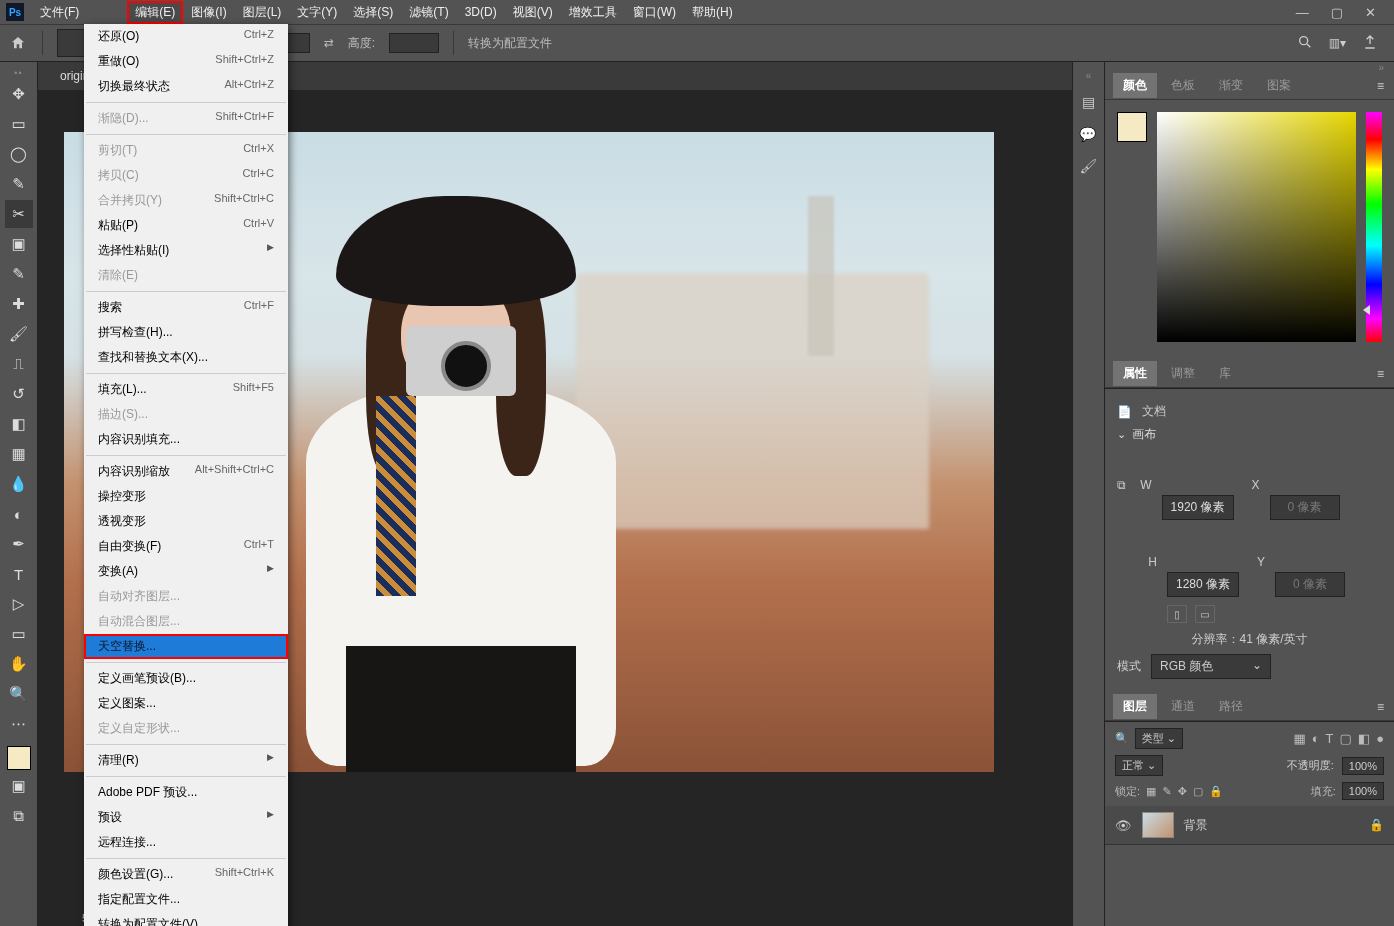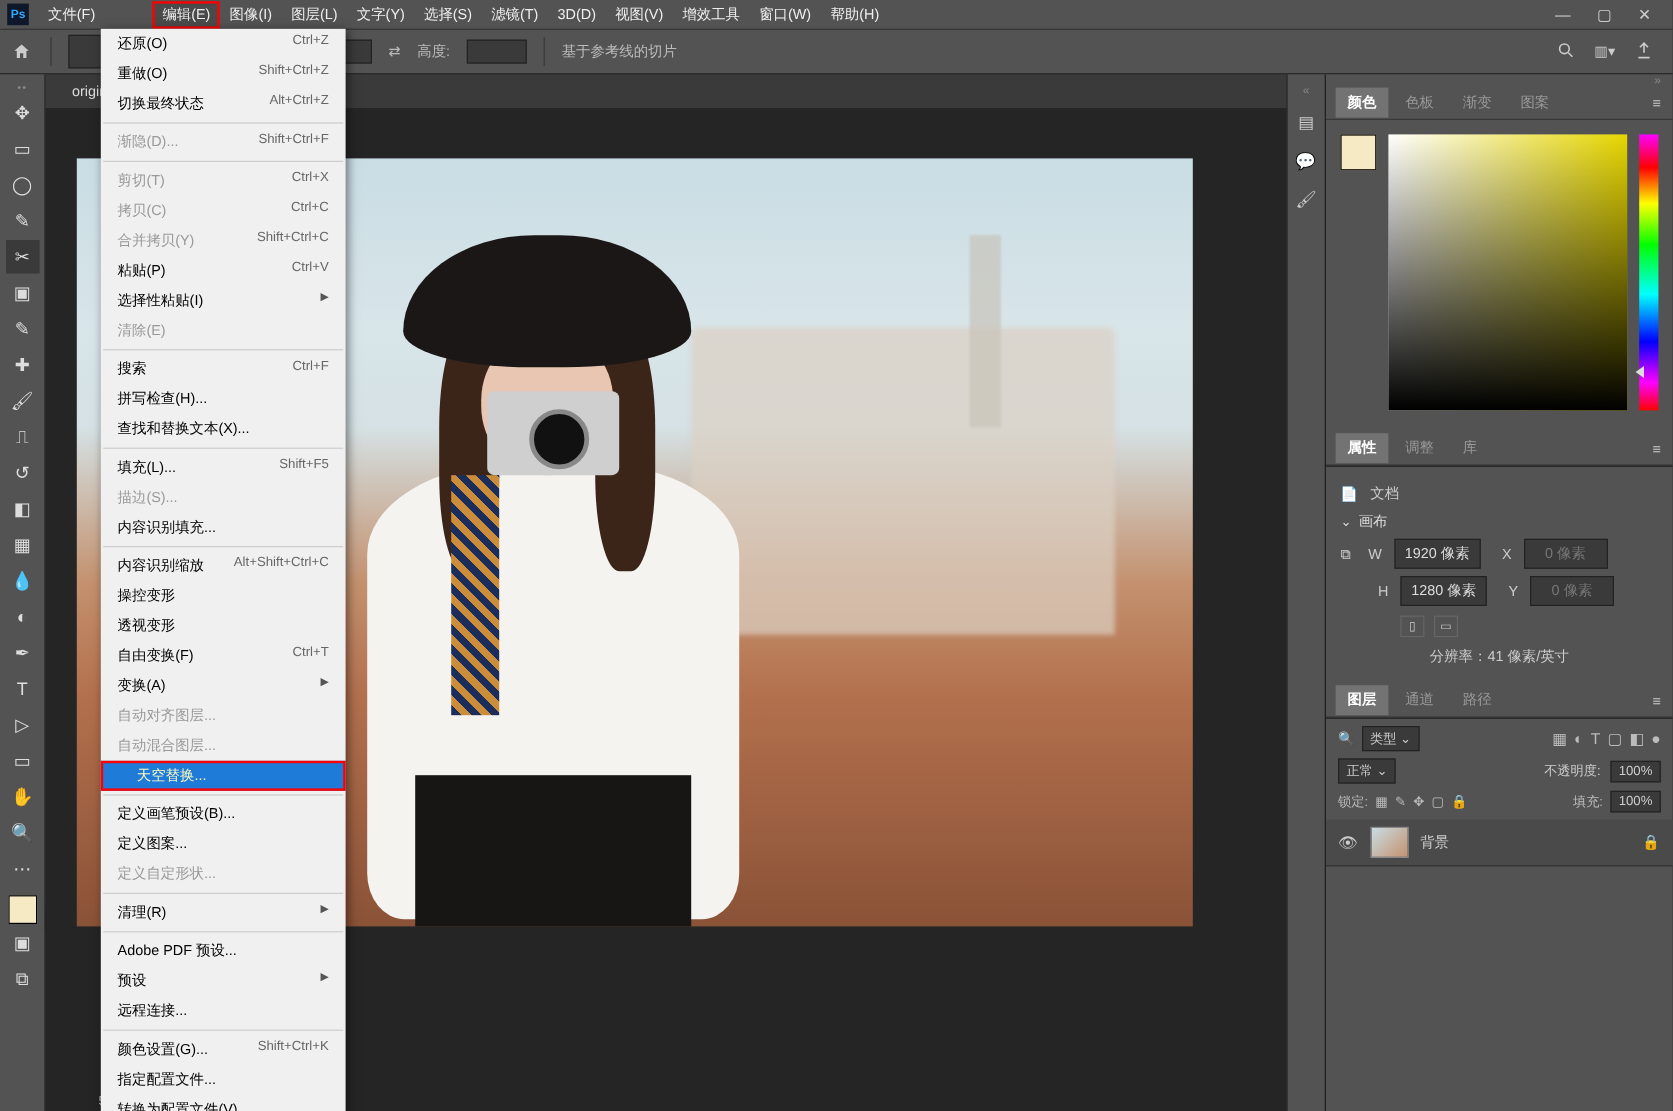--- a/index.html
+++ b/index.html
@@ -60,21 +60,21 @@
 .color-swatch { width: 30px; height: 30px; background: #f5eac4; border: 1px solid #000; position: relative; }
 .color-swatch::after { content:''; position:absolute; left:8px; top:8px; width:30px; height:30px; background:#000; border:1px solid #666; z-index:-1; }
 .color-field { flex: 1; height: 230px; background: linear-gradient(to right, #fff, #e6d600); position: relative; }
 .color-field::after { content:''; position:absolute; inset:0; background: linear-gradient(to bottom, transparent, #000); }
 .hue-strip { width: 16px; height: 230px; background: linear-gradient(to bottom, #f0f, #f00 12%, #ff0 25%, #0f0 40%, #0ff 58%, #00f 75%, #f0f 90%, #f00); }
 .color-pointer { position:absolute; right: 24px; top: 205px; width: 0; height: 0; border-top: 5px solid transparent; border-bottom: 5px solid transparent; border-right: 7px solid #ddd; }
 
 .props-panel { border-top: 1px solid #222; padding: 8px 12px; }
 .props-panel .row { display: flex; align-items: center; gap: 10px; margin: 6px 0; }
 .props-panel .row .lbl { width: 16px; text-align: right; color: #ccc; }
-.props-panel .row .val { background: #3a3a3a; padding: 3px 8px; min-width: 70px; color: #ddd; border: 1px solid #222; }
+.props-panel .row .val { background: #3a3a3a; padding: 3px 8px; min-width: 70px; color: #ddd; border: 1px solid #222; margin-top: 46px; }
 .props-panel .row .val.disabled { color: #777; text-align: center; }
 .props-panel .section-title { color: #ddd; margin: 6px 0; display:flex; align-items:center; gap:6px; }
 .props-panel .section-title::before { content:'⌄'; font-size: 11px; }
 .props-panel .mode-select { background: #3a3a3a; padding: 3px 8px; border: 1px solid #222; width: 120px; display:flex; justify-content:space-between; }
 .props-panel .icon-row { display:flex; gap:8px; margin:8px 0; padding-left: 50px; }
 .props-panel .icon-row .ib { width:20px; height:18px; border:1px solid #666; display:flex; align-items:center; justify-content:center; font-size:10px; }
 
 .layers-panel { border-top: 1px solid #222; flex: 1; }
 .layers-controls { padding: 6px 10px; display: flex; flex-direction: column; gap: 6px; }
 .layers-controls .row { display: flex; align-items: center; gap: 8px; font-size: 11px; }
@@ -85,21 +85,21 @@
 .layer-item .lock { margin-left: auto; }
 .layers-controls .ic-row { display:flex; gap:6px; margin-left:auto; color:#bbb; font-size:13px; }
 .layers-controls .filter { display:flex; align-items:center; gap:6px; }
 .layers-controls .filter .search { font-size:11px; color:#bbb; }
 .layers-controls .lock-row { display:flex; align-items:center; gap:6px; color:#bbb; font-size:11px; }
 
 
 .dropdown { position: absolute; left: 84px; top: 24px; width: 204px; background: #f0f0f0; color: #000; font-size: 12px; z-index: 100; box-shadow: 2px 2px 8px rgba(0,0,0,0.5); }
 .dropdown .item { display: flex; justify-content: space-between; padding: 4px 14px; cursor: pointer; }
 .dropdown .item.disabled { color: #999; }
-.dropdown .item.highlighted { background: #1e7bd8; color: #fef9c3; border: 2px solid #ff0000; padding: 2px 28px; }
+.dropdown .item.highlighted { background: #1e7bd8; color: #0f172a; border: 2px solid #ff0000; padding: 2px 12px; }
 .dropdown .item.submenu::after { content: '▶'; font-size: 9px; color: #555; }
 .dropdown .sep { height: 1px; background: #ccc; margin: 3px 2px; }
 .dropdown .shortcut { color: #666; font-size: 11px; }
 
 svg { width: 16px; height: 16px; }
 </style>
 </head>
 <body>
 
 <div class="menubar">
@@ -132,21 +132,21 @@
   <div class="divider"></div>
   <div class="tool-preset"></div>
   <span class="label">样式:</span>
   <div class="field-box"></div>
   <span class="label">宽度:</span>
   <div class="field-box"></div>
   <span class="label">⇄</span>
   <span class="label">高度:</span>
   <div class="field-box"></div>
   <div class="divider"></div>
-  <span class="label">基于参考线的切片</span>
+  <span class="label">转换为配置文件</span>
   <div class="right-icons">
     <span><svg viewBox="0 0 24 24" fill="none" stroke="#ccc" stroke-width="2">
           <circle cx="10" cy="10" r="6"></circle>
           <path d="M15 15l5 5"></path>
         </svg></span>
     <span>▥▾</span>
     <span><svg viewBox="0 0 24 24" fill="none" stroke="#ccc" stroke-width="2">
           <path d="M12 3v12M7 8l5-5 5 5M5 21h14"></path>
         </svg></span>
   </div>
@@ -253,20 +253,27 @@
         <span class="lbl">Y</span>
         <span class="val disabled">0 像素</span>
       </div>
       <div class="icon-row">
         <div class="ib">▯</div>
         <div class="ib">▭</div>
       </div>
       <div class="row" style="justify-content:center">
           <span>分辨率：41 像素/英寸</span>
         </div>
+      <div class="row">
+        <span>模式</span>
+        <div class="mode-select">
+            <span>RGB 颜色</span>
+            <span>⌄</span>
+          </div>
+      </div>
     </div>
 
     <div class="panel-tabs">
       <div class="ptab active">图层</div>
       <div class="ptab">通道</div>
       <div class="ptab">路径</div>
       <div class="menu-dots">≡</div>
     </div>
     <div class="layers-panel">
       <div class="layers-controls">

